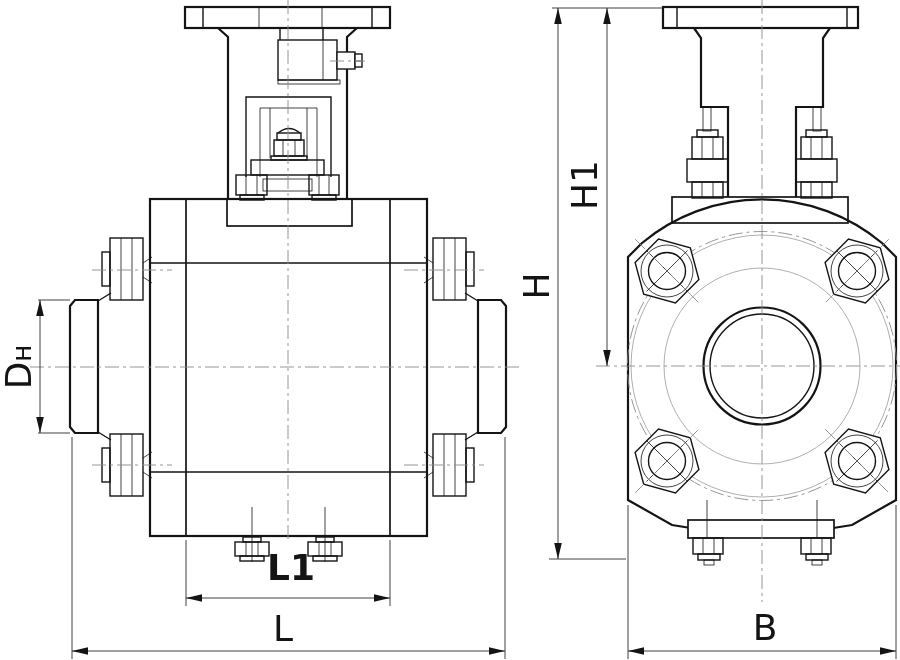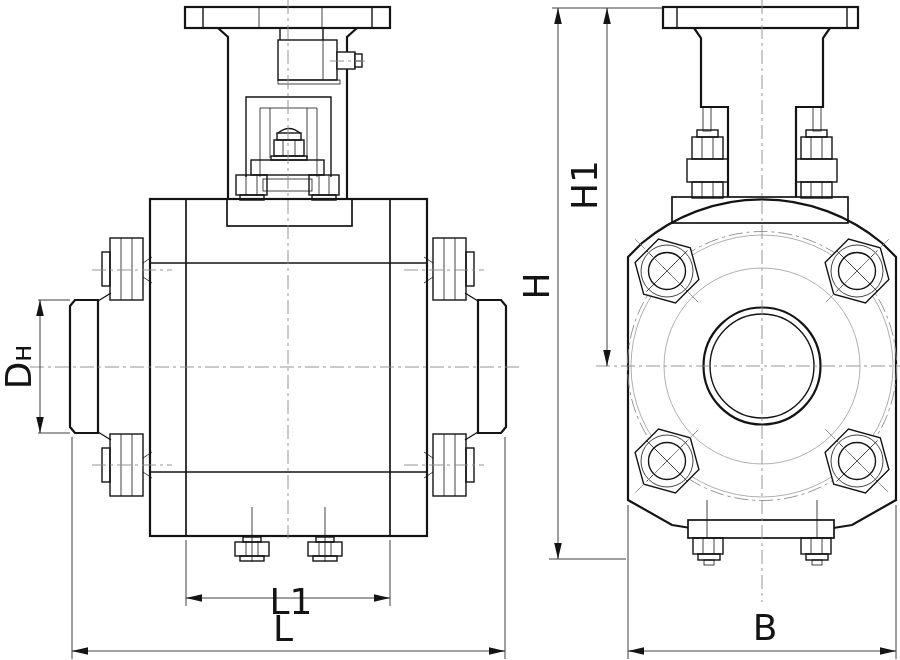--- a/index.html
+++ b/index.html
@@ -221,21 +221,21 @@
     <polygon class="arr" points="558,559 554.2,543 561.8,543"></polygon>
     <polygon class="arr" points="607,8 603.2,24 610.8,24"></polygon>
     <polygon class="arr" points="607,366 603.2,350 610.8,350"></polygon>
     <polygon class="arr" points="628,651 644,647.2 644,654.8"></polygon>
     <polygon class="arr" points="896,651 880,647.2 880,654.8"></polygon>
   </g>
 </svg>
 
 <div class="lbl rot90" style="left:19px;top:367px;"><span>D</span><span class="sub">н</span></div>
 
-<div class="lbl" style="left:291px;top:602px;">L1</div>
+<div class="lbl" style="left:291px;top:568px;font-weight:bold;">L1</div>
 
 <div class="lbl" style="left:283px;top:629px;">L</div>
 
 <div class="lbl rot90" style="left:537px;top:286px;">H</div>
 
 <div class="lbl rot90" style="left:585px;top:185px;">H1</div>
 
 <div class="lbl" style="left:765px;top:628px;">B</div>
 
 </div>

